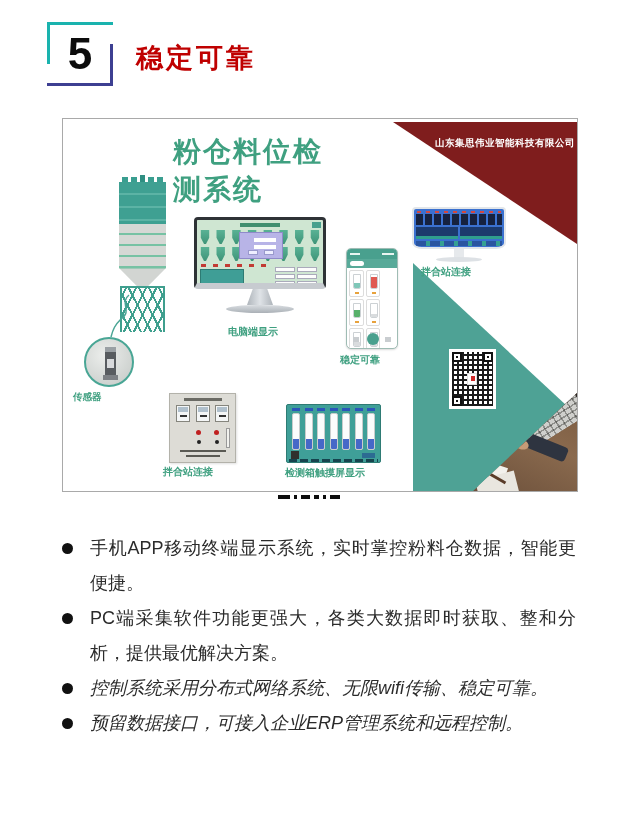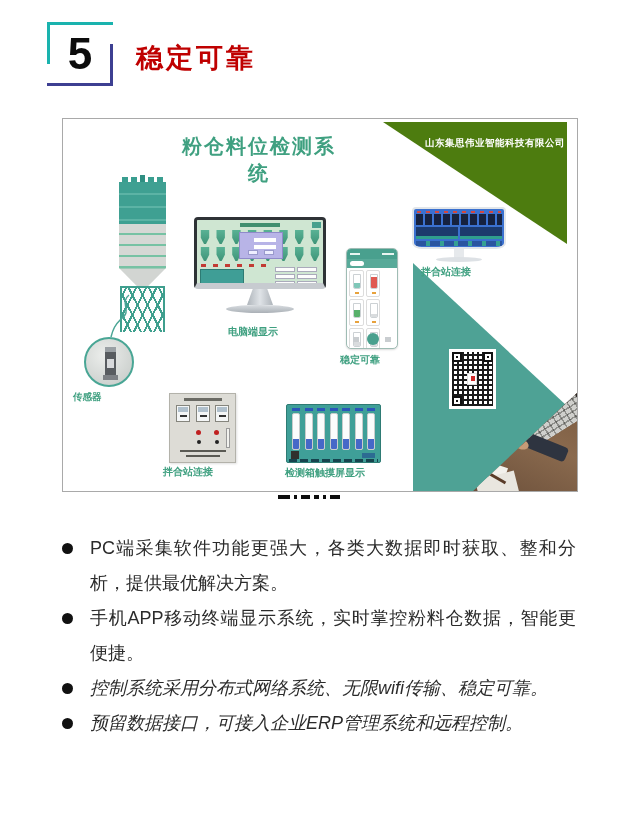--- a/index.html
+++ b/index.html
@@ -15,26 +15,26 @@
     border-bottom:3px solid #3d3f92; border-right:3px solid #3d3f92; }
   .num-box .num { position:absolute; inset:0; display:flex; align-items:center; justify-content:center;
     font-size:44px; font-weight:bold; color:#0c0c0c; }
   .sec-title { position:absolute; left:136px; top:40px; font-size:27px; font-weight:bold;
     color:#bf0000; letter-spacing:3px; }
 
   
   .diagram { position:absolute; left:62px; top:118px; width:516px; height:374px;
     border:1px solid #a9a9a9; background:#fff; overflow:hidden; }
   .dlabel { position:absolute; color:#3fa080; font-weight:bold; font-size:10px; text-align:left; }
-  .dg-title { position:absolute; left:110px; top:14px; width:172px; text-align:center;
-    font-size:20px; font-weight:bold; color:#3fa080; letter-spacing:2px; }
-
-  
-  .dark-tri { position:absolute; left:320px; top:3px; width:184px; height:122px;
-    background:#4d7c0f; clip-path:polygon(0 0,100% 0,100% 100%); }
+  .dg-title { position:absolute; left:110px; top:14px; width:172px; text-align:left;
+    font-size:28px; font-weight:bold; color:#3fa080; letter-spacing:2px; }
+
+  
+  .dark-tri { position:absolute; left:330px; top:3px; width:184px; height:122px;
+    background:#7f1d1d; clip-path:polygon(0 0,100% 0,100% 100%); }
   .dark-tri .company { position:absolute; left:40px; top:15px; width:142px; text-align:right;
     color:#fff; font-size:9.5px; font-weight:bold; letter-spacing:.5px;
     font-family:"Liberation Serif","DejaVu Serif",serif; }
   .teal-tri { position:absolute; left:350px; top:144px; width:166px; height:230px;
     background:#4ea295; clip-path:polygon(0 0,0 100%,100% 100%,100% 67%); }
 
   
   .silo { position:absolute; left:56px; top:58px; width:47px; height:156px; }
   .silo .roof { position:absolute; top:0; left:3px; right:3px; height:5px; display:flex; gap:3px; }
   .silo .roof div { width:7px; height:5px; background:#3a9e90; }
@@ -430,27 +430,27 @@
 
   <div class="clip-cap">
     <span class="cf1"></span><span class="cf2"></span><span class="cf3"></span><span class="cf4"></span><span class="cf5"></span><span class="cf6"></span>
   </div>
 
   <div class="bullets">
     <div class="bullet">
       <div class="bdot-col">
           <div class="bdot"></div>
         </div>
-      <div class="btext">PC端采集软件功能更强大，各类大数据即时获取、整和分析，提供最优解决方案。</div>
+      <div class="btext">手机APP移动终端显示系统，实时掌控粉料仓数据，智能更便捷。</div>
     </div>
     <div class="bullet">
       <div class="bdot-col">
           <div class="bdot"></div>
         </div>
-      <div class="btext">手机APP移动终端显示系统，实时掌控粉料仓数据，智能更便捷。</div>
+      <div class="btext">PC端采集软件功能更强大，各类大数据即时获取、整和分析，提供最优解决方案。</div>
     </div>
     <div class="bullet">
       <div class="bdot-col">
           <div class="bdot"></div>
         </div>
       <div class="btext nojust">控制系统采用分布式网络系统、无限wifi传输、稳定可靠。</div>
     </div>
     <div class="bullet">
       <div class="bdot-col">
           <div class="bdot"></div>

